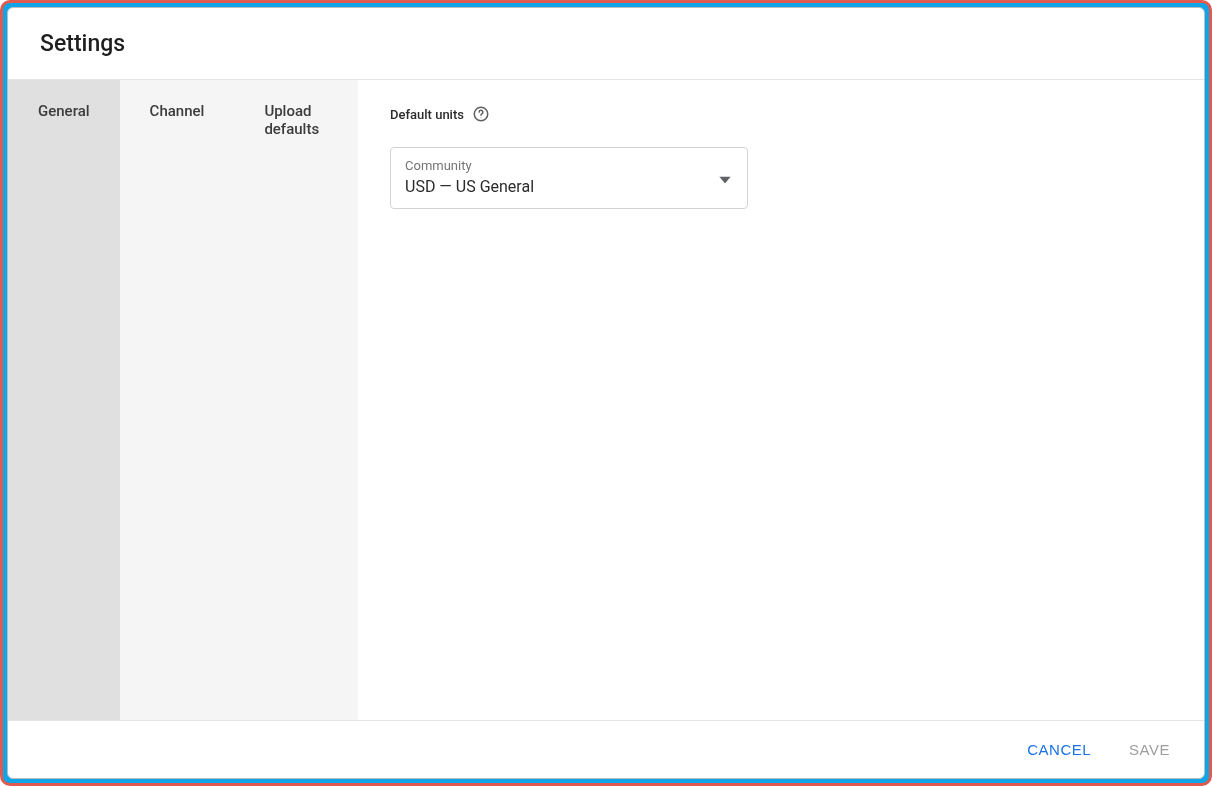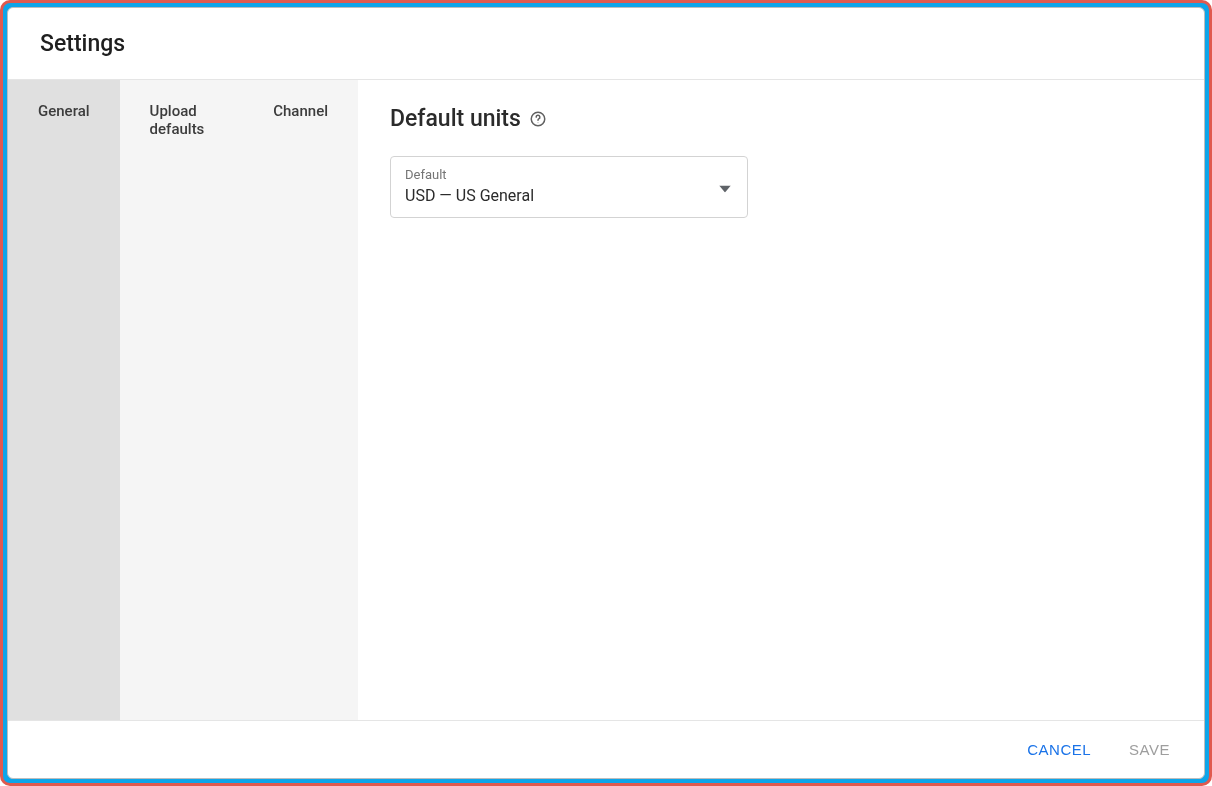--- a/index.html
+++ b/index.html
@@ -75,21 +75,21 @@
       background: #fff;
       padding: 25px 32px;
     }
     .section-heading {
       display: flex;
       align-items: center;
       gap: 8px;
       margin-bottom: 24px;
     }
     .section-title {
-      font-size: 23px;
+      font-size: 13px;
       font-weight: 500;
       color: #2b2b2b;
     }
     .help-icon {
       width: 18px;
       height: 18px;
       display: inline-flex;
       align-items: center;
       justify-content: center;
       color: #606060;
@@ -161,41 +161,41 @@
       <div class="dialog-title">Settings</div>
     </div>
 
     <div class="dialog-body">
 
       <div class="sidebar">
         <div class="sidebar-item active">
           <span>General</span>
         </div>
         <div class="sidebar-item">
+          <span>Channel</span>
+        </div>
+        <div class="sidebar-item">
           <span>Upload defaults</span>
-        </div>
-        <div class="sidebar-item">
-          <span>Channel</span>
         </div>
       </div>
 
       <div class="main-content">
         <div class="section-heading">
           <span class="section-title">Default units</span>
           <span class="help-icon">
             <svg viewBox="0 0 24 24" fill="none" stroke="#606060" stroke-width="2">
               <circle cx="12" cy="12" r="9"></circle>
               <path d="M9.5 9.5a2.5 2.5 0 1 1 3.5 2.3c-.8.4-1 .9-1 1.7" stroke-linecap="round"></path>
               <circle cx="12" cy="17" r="0.6" fill="#606060" stroke="none"></circle>
             </svg>
           </span>
         </div>
 
         <div class="select-field">
-          <div class="select-label">Default</div>
+          <div class="select-label">Community</div>
           <div class="select-value">USD — US General</div>
           <span class="select-caret">
             <svg viewBox="0 0 10 6">
                 <path d="M0 0 L5 6 L10 0 Z"></path>
               </svg>
           </span>
         </div>
       </div>
 
     </div>

